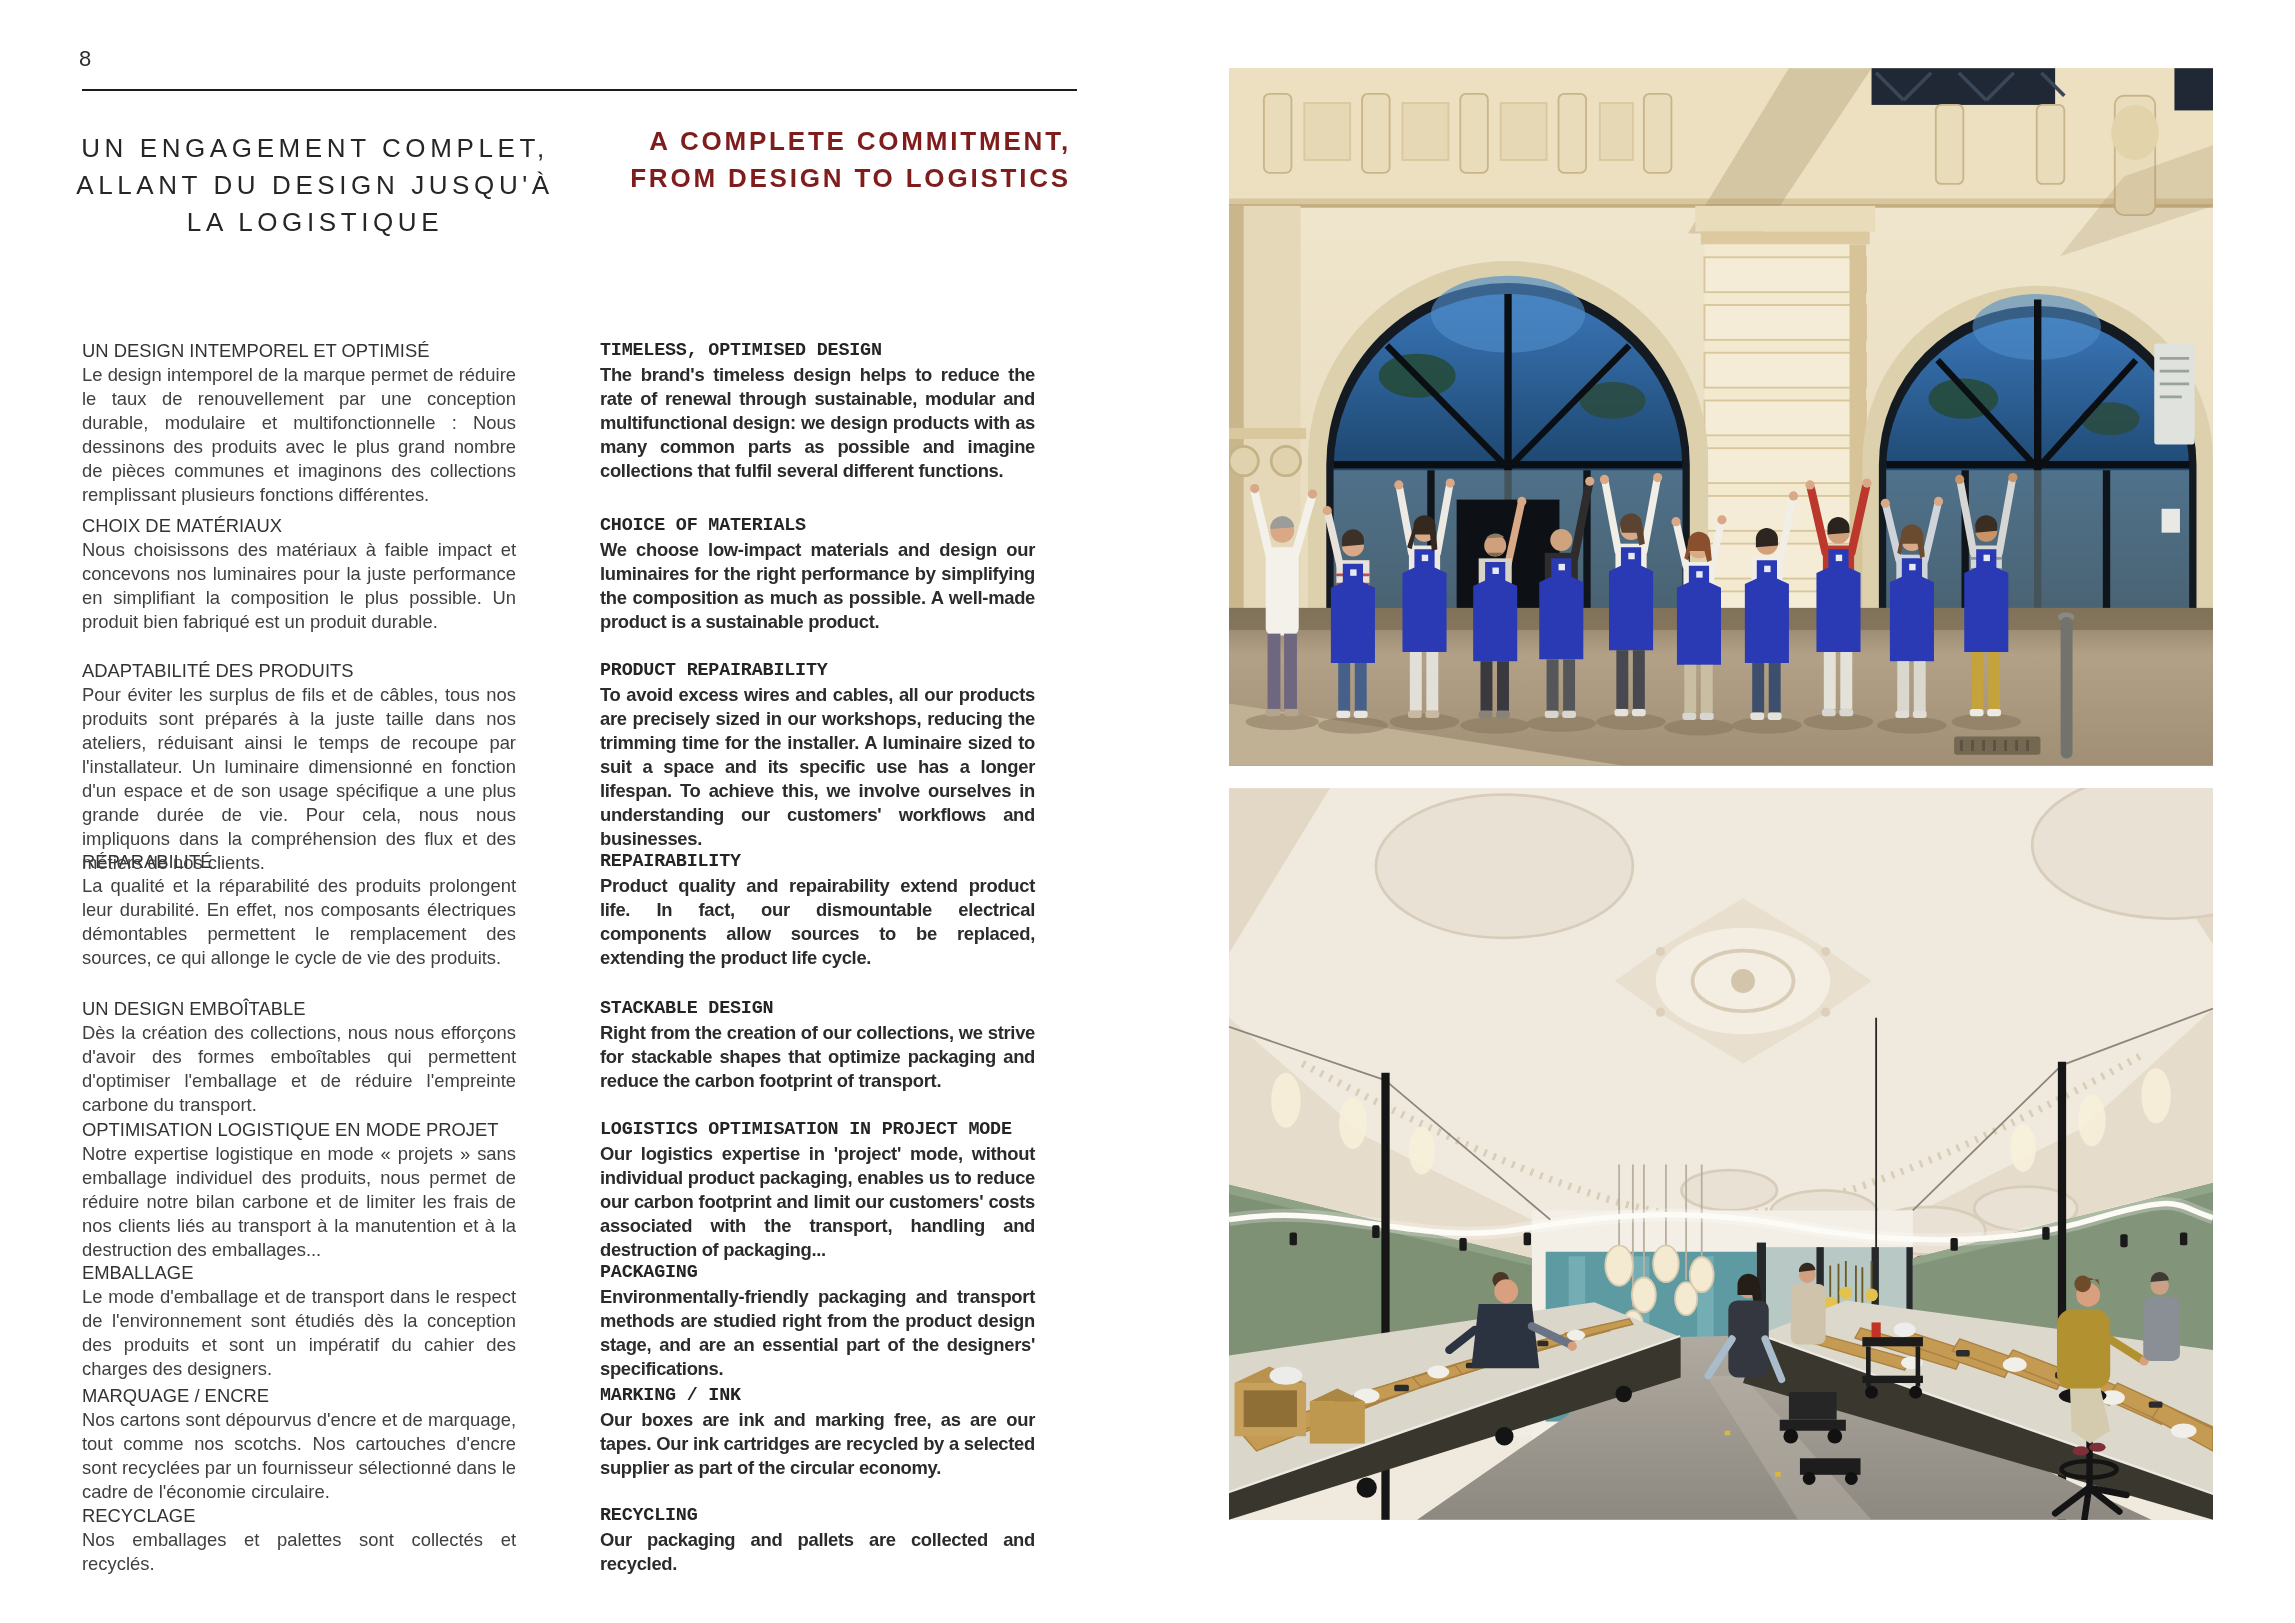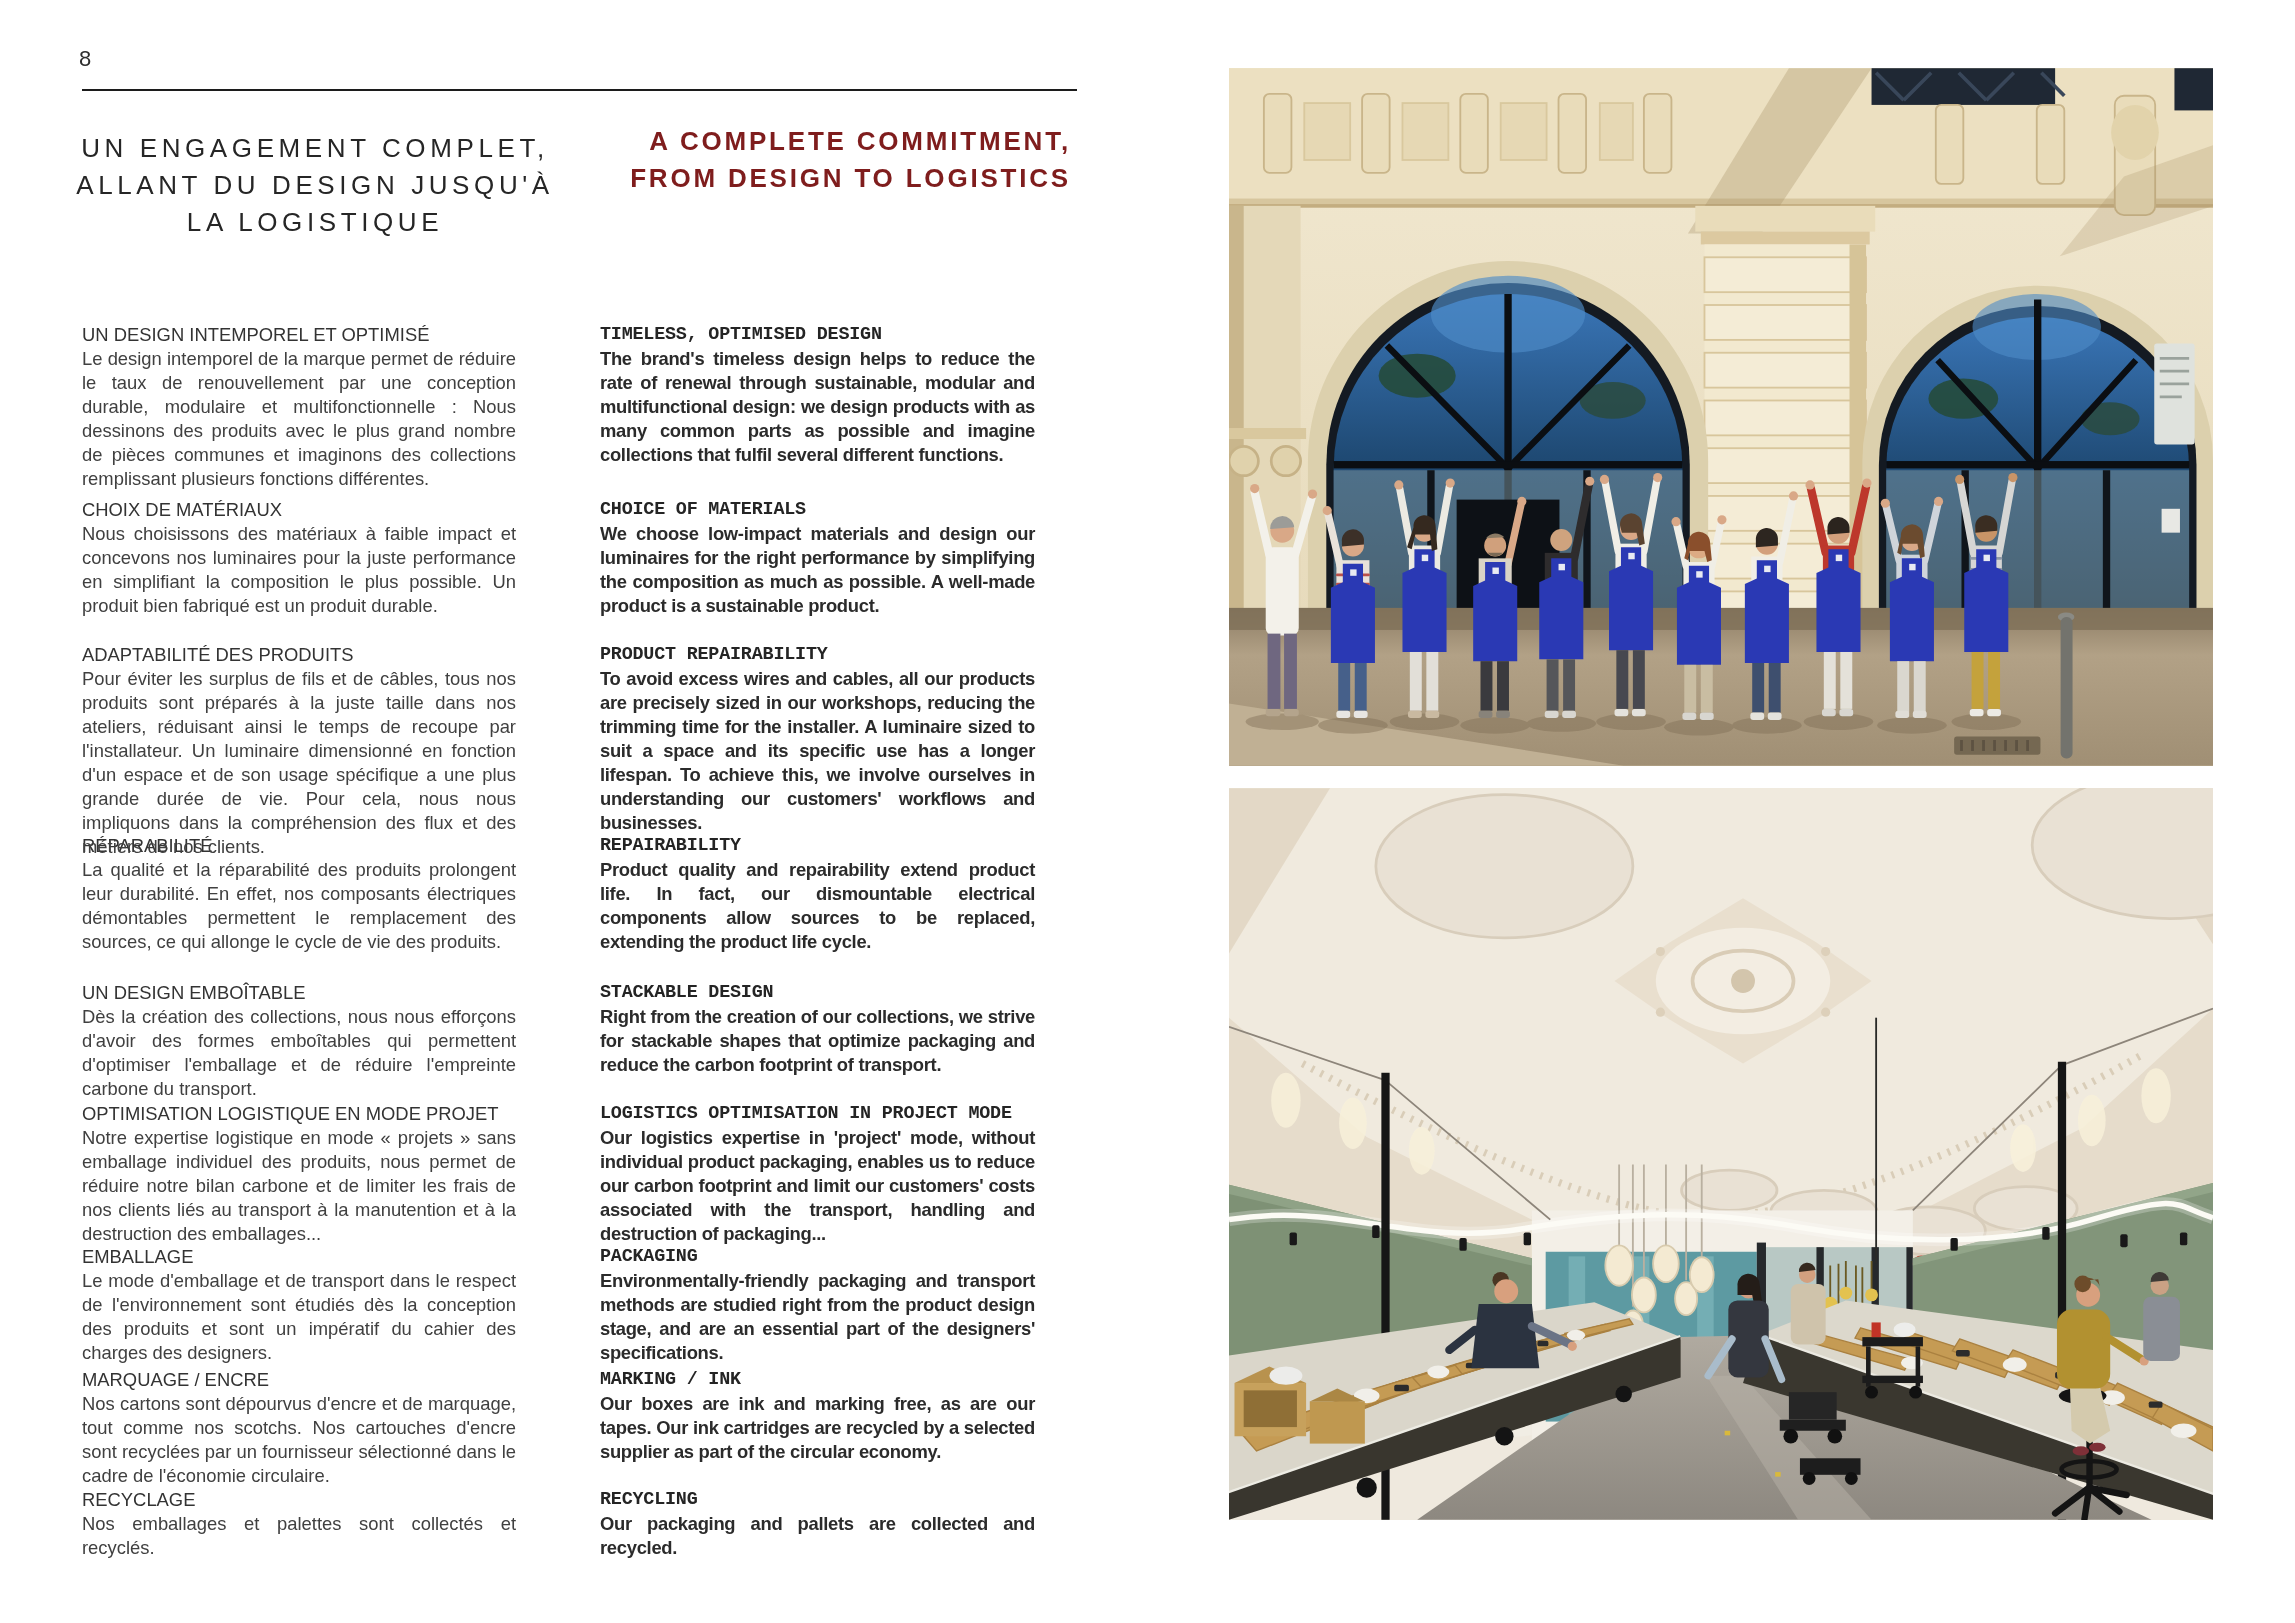--- a/index.html
+++ b/index.html
@@ -10,21 +10,21 @@
   .page-number{position:absolute;left:79px;top:46px;font-size:22px;color:#2e2e2e;letter-spacing:0.9px;}
   .rule{position:absolute;left:82px;top:89px;width:995px;height:1.8px;background:#1c1c1c;}
   .heading-fr{
     position:absolute;left:55px;top:123px;width:520px;text-align:center;
     font-size:26px;line-height:37px;font-weight:400;letter-spacing:4.6px;color:#262626;margin-top:7px;
   }
   .heading-en{
     position:absolute;left:601px;top:123px;width:470px;text-align:right;
     font-size:26px;line-height:37px;font-weight:700;letter-spacing:2.8px;color:#7f1d1d;
   }
-  .col{position:absolute;top:0;height:1302px;}
+  .col{position:absolute;top:16px;height:1302px;}
   .col-fr{left:82px;width:434px;}
   .col-en{left:600px;width:435px;}
   .sec{position:absolute;left:0;width:100%;}
   .sec h3{margin:0;font-size:18.4px;line-height:24px;font-weight:400;color:#333333;text-transform:none;}
   .sec p{margin:0;font-size:18.4px;line-height:24px;text-align:justify;color:#404040;}
   .col-en .sec h3{font-weight:700;color:#242424;letter-spacing:-0.2px;font-family:Liberation Mono, monospace;}
   .col-en .sec p{font-weight:700;color:#2b2b2b;letter-spacing:-0.3px;}
   
   .s1{top:323px}.s2{top:498px}.s3{top:643px}.s4{top:834px}.s5{top:981px}
   .s6{top:1102px}.s7{top:1245px}.s8{top:1368px}.s9{top:1488px}

